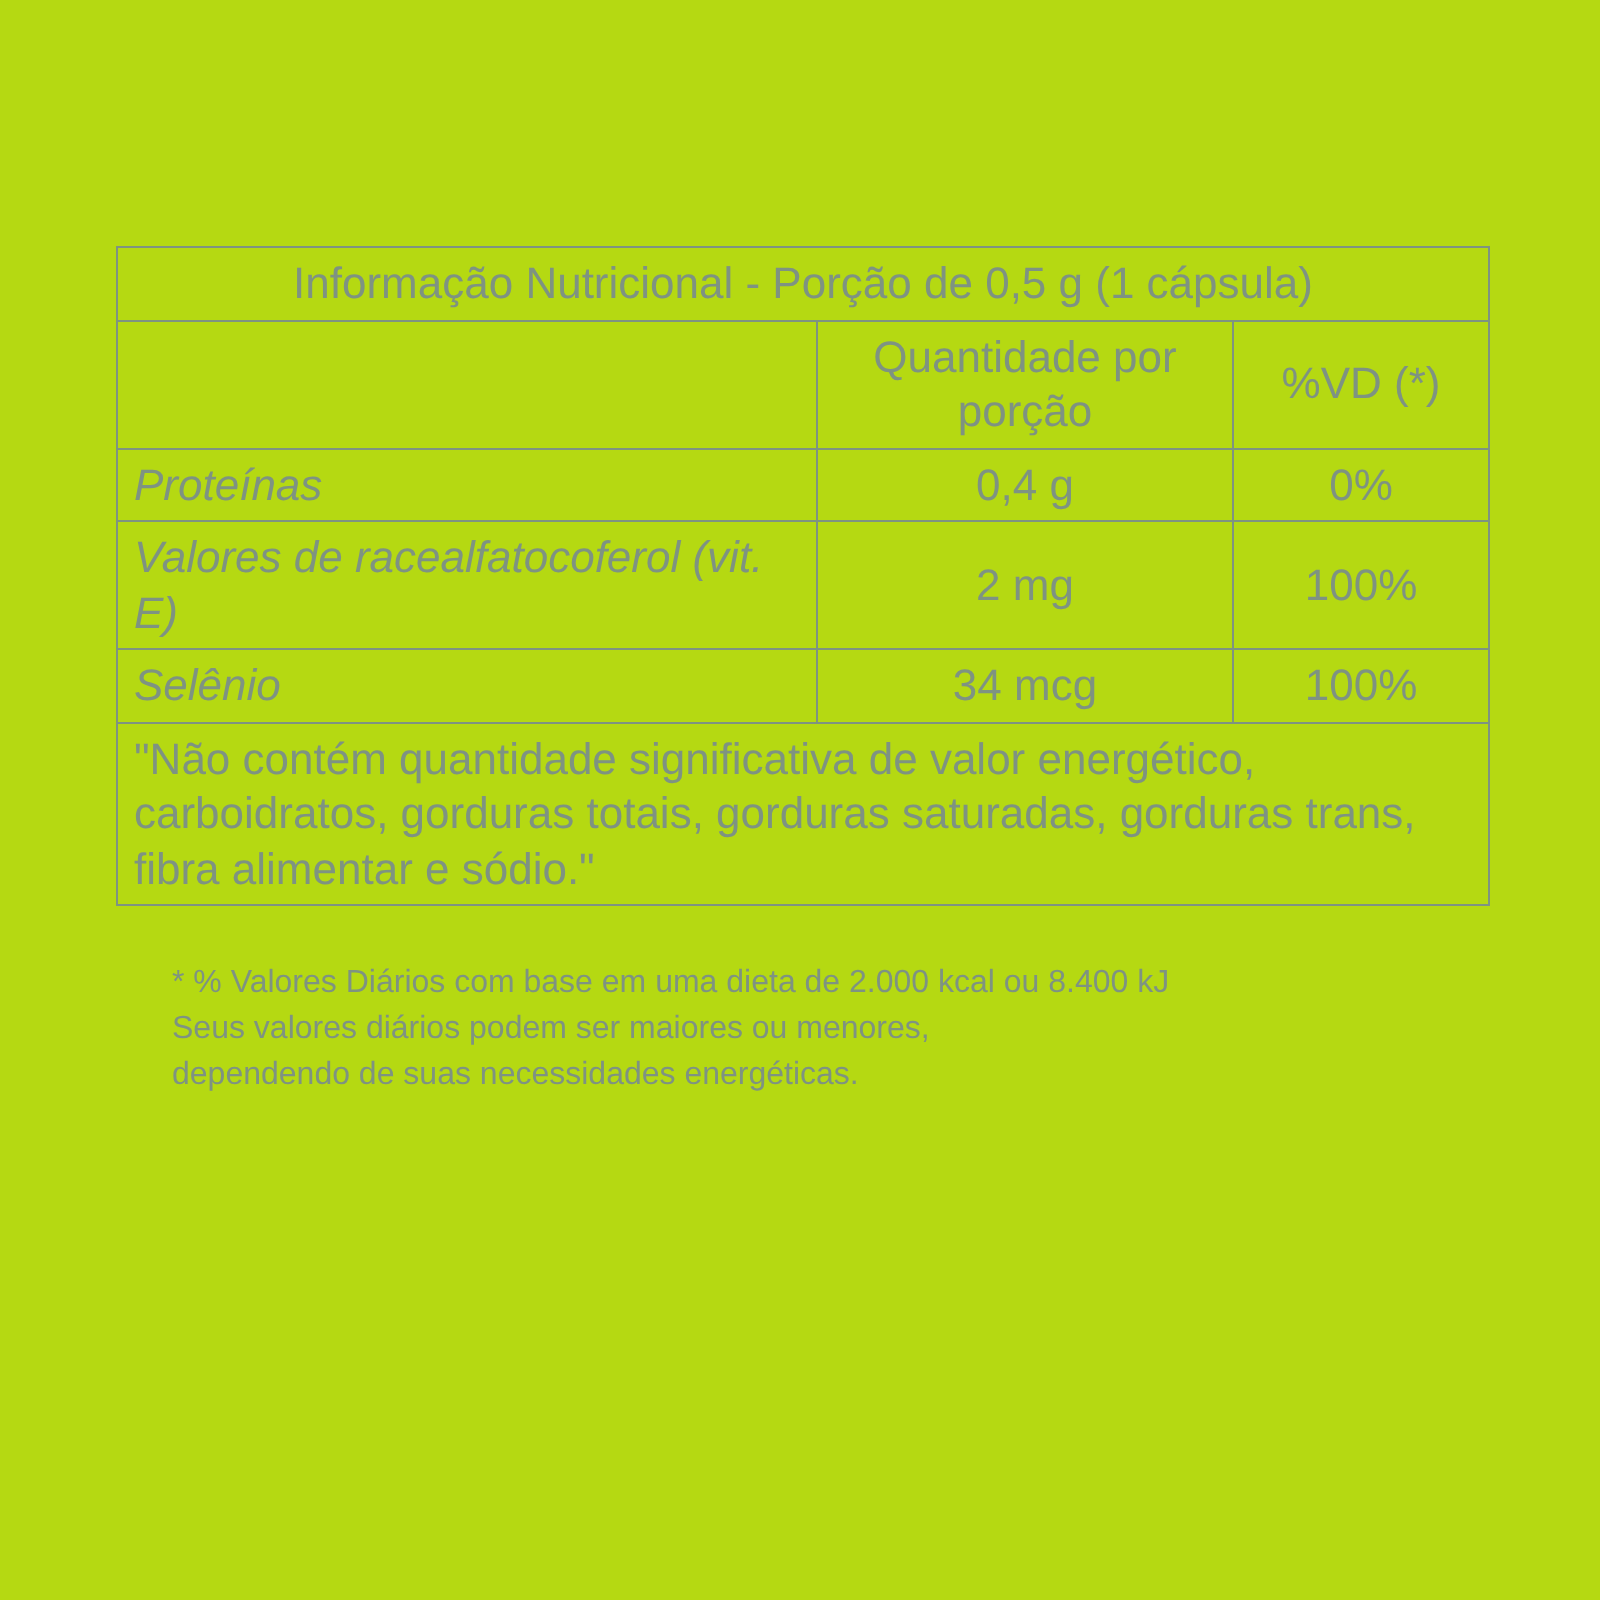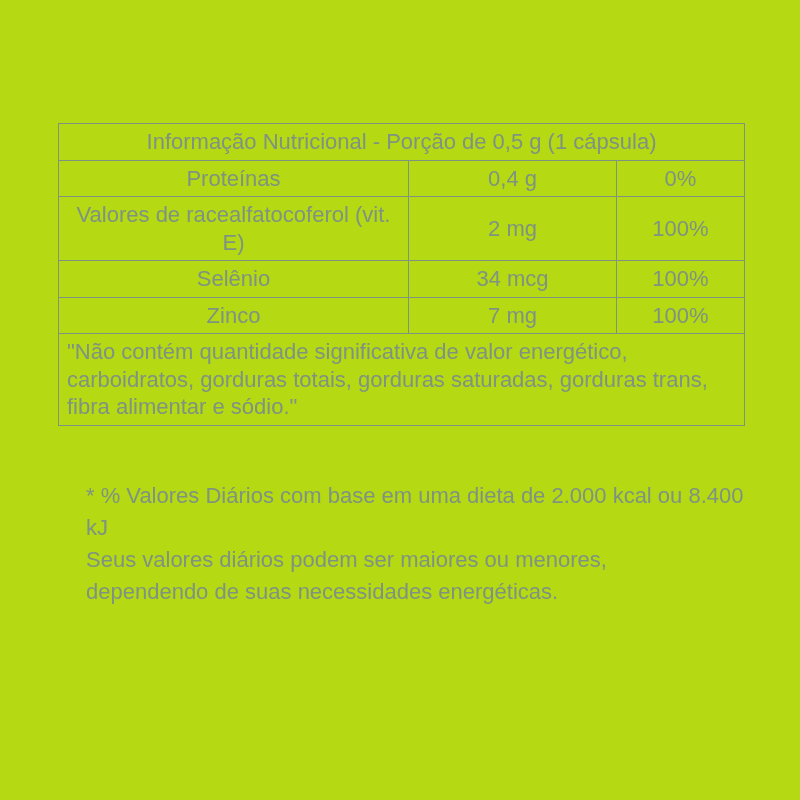--- a/index.html
+++ b/index.html
@@ -44,83 +44,84 @@
     font-size: 18px;
     padding: 7px 8px;
   }
   .head-label {
     
   }
   .head-col {
     text-align: center;
   }
   .nutrient-name {
-    text-align: center;
+    text-align: left;
+    font-style: italic;
   }
   .amount, .vd {
     text-align: center;
     margin-left: 12px;
   }
   .footnote-cell {
     text-align: left;
     padding: 6px 8px 8px 8px;
     font-size: 16px;
     line-height: 1.35;
   }
   .col-name { width: 350px; }
   .col-amount { width: 208px; }
   .col-vd { width: 128px; }
 
   .daily-values {
     position: absolute;
     left: 86px;
     top: 480px;
     width: 660px;
-    font-size: 22px;
+    font-size: 16px;
     line-height: 1.45;
     color: #7e9382;
     white-space: pre-line;
   }
 </style>
 </head>
 <body>
 
 <div class="page">
 
   <table class="nutrition-table">
     <colgroup>
       <col class="col-name">
       <col class="col-amount">
       <col class="col-vd">
     </colgroup>
     <tbody>
       <tr>
         <td class="title-cell" colspan="3">Informação Nutricional - Porção de 0,5 g (1 cápsula)</td>
       </tr>
+      <tr>
+        <td class="head-label"></td>
+        <td class="head-col">Quantidade por porção</td>
+        <td class="head-col">%VD (*)</td>
+      </tr>
 
       <tr>
         <td class="nutrient-name">Proteínas</td>
         <td class="amount">0,4 g</td>
         <td class="vd">0%</td>
       </tr>
       <tr>
         <td class="nutrient-name">Valores de racealfatocoferol (vit. E)</td>
         <td class="amount">2 mg</td>
         <td class="vd">100%</td>
       </tr>
       <tr>
         <td class="nutrient-name">Selênio</td>
         <td class="amount">34 mcg</td>
         <td class="vd">100%</td>
       </tr>
-      <tr>
-        <td class="nutrient-name">Zinco</td>
-        <td class="amount">7 mg</td>
-        <td class="vd">100%</td>
-      </tr>
 
       <tr>
         <td class="footnote-cell" colspan="3">"Não contém quantidade significativa de valor energético, carboidratos, gorduras totais, gorduras saturadas, gorduras trans, fibra alimentar e sódio."</td>
       </tr>
     </tbody>
   </table>
 
   <div class="daily-values">* % Valores Diários com base em uma dieta de 2.000 kcal ou 8.400 kJ
 Seus valores diários podem ser maiores ou menores,
 dependendo de suas necessidades energéticas.</div>

